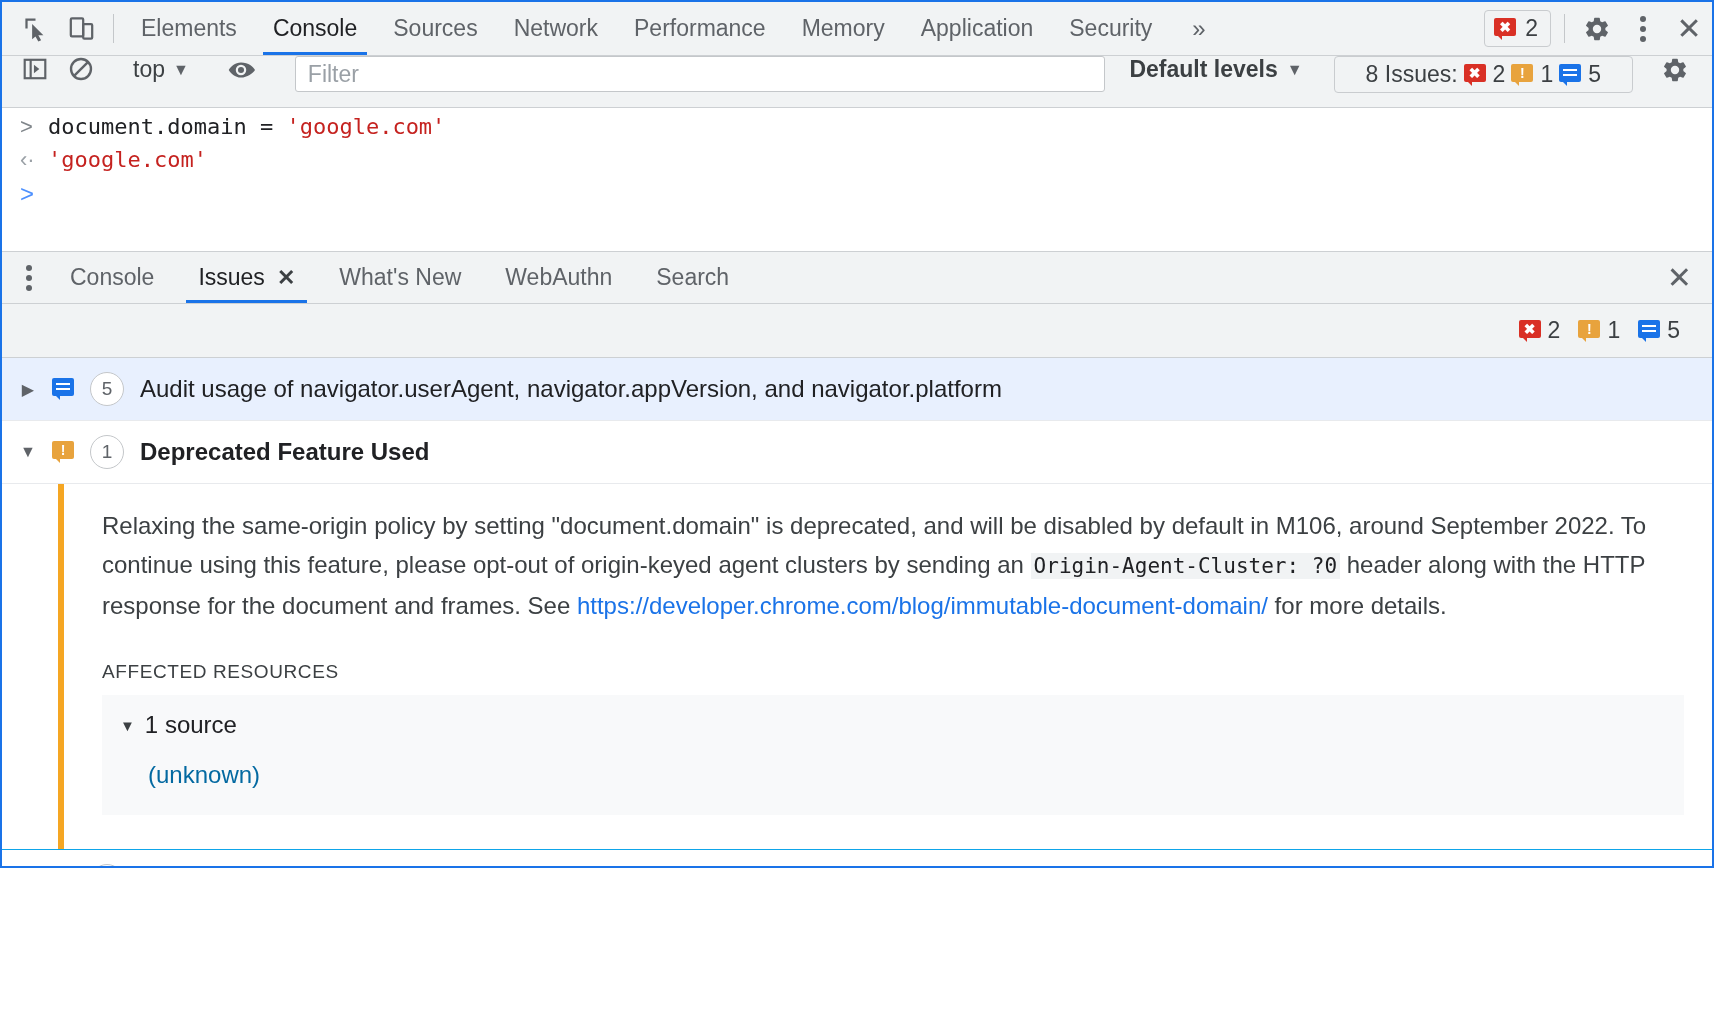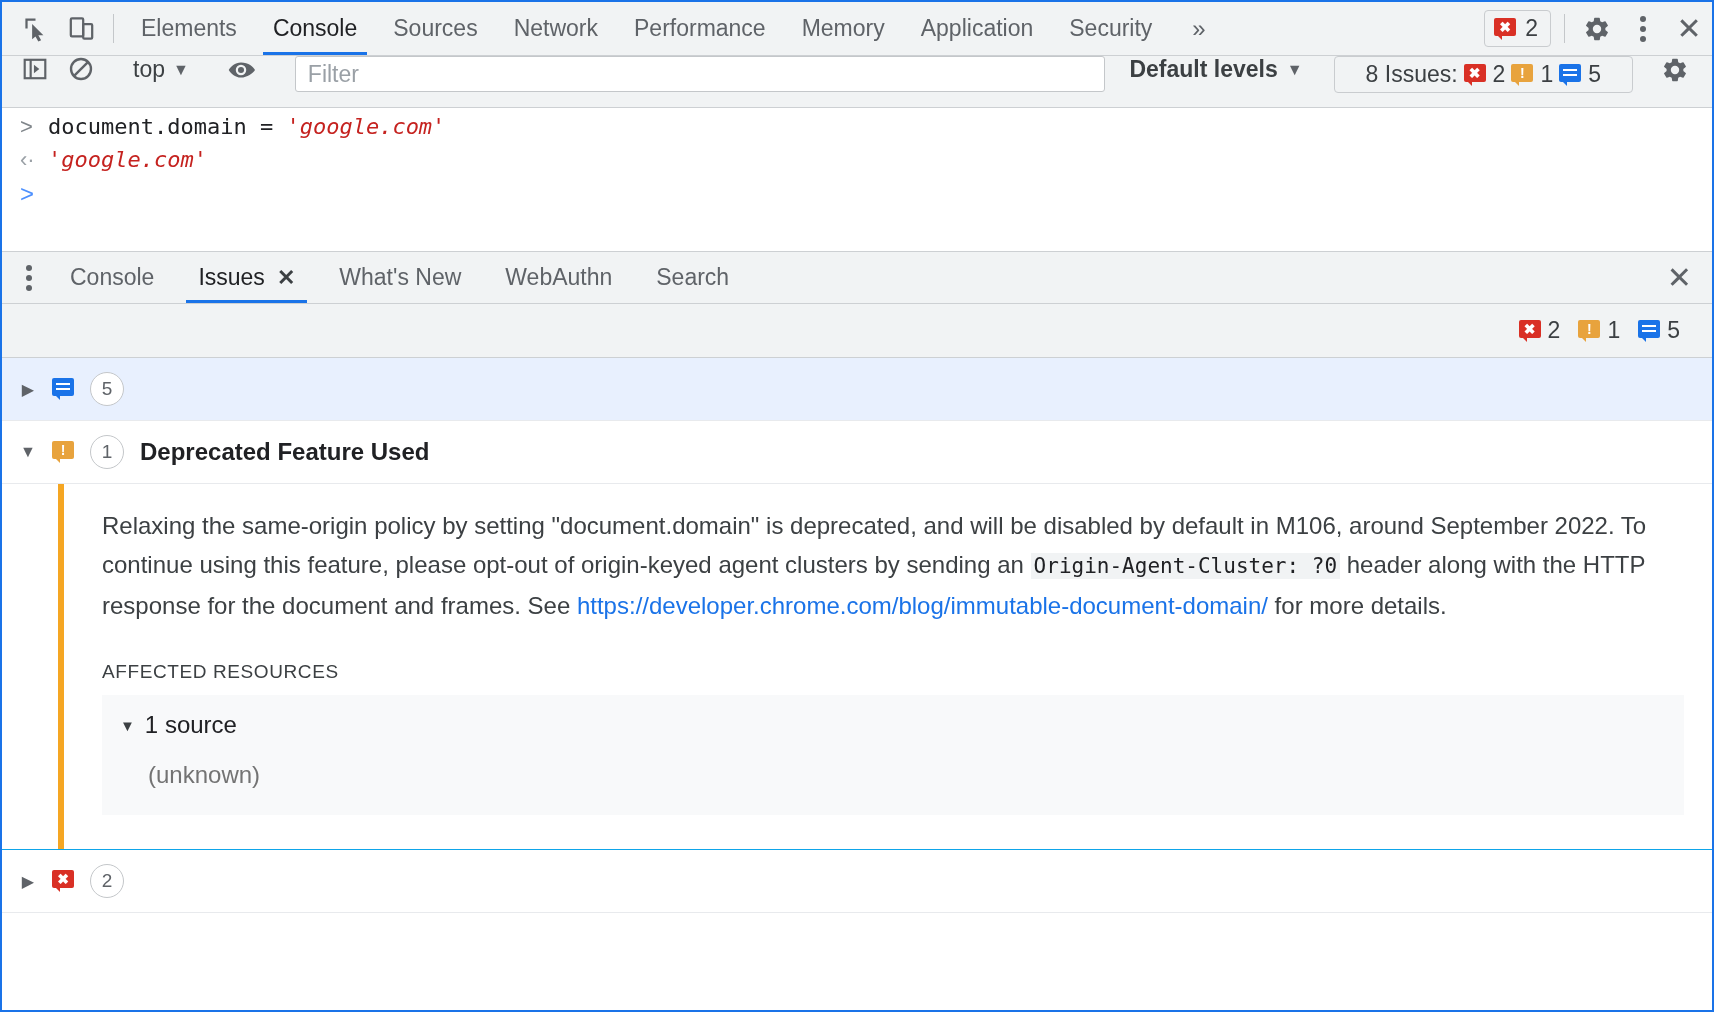--- a/index.html
+++ b/index.html
@@ -11,21 +11,21 @@
     width: 1714px;
     height: 1012px;
     font-family: "Liberation Sans", sans-serif;
     font-size: 23px;
     color: #3c4043;
     overflow: hidden;
     position: relative;
   }
   .devtools {
     width: 1714px;
-    height: 1012px;
+    height: 868px;
     display: flex;
     flex-direction: column;
     box-sizing: border-box;
     border: 2px solid #1a73e8;
     background: #fff;
   }
 
   
   .main-tabbar {
     height: 54px;
@@ -241,21 +241,21 @@
     width: 28px;
     flex: 0 0 28px;
     color: #9aa0a6;
     font-size: 22px;
     font-family: "Liberation Sans", sans-serif;
   }
   .cline .marker.in  { color: #80868b; }
   .cline .marker.out { color: #9aa0a6; }
   .cline .marker.prompt { color: #4d90fe; font-size: 24px; }
   .code-txt { color: #202124; white-space: pre; }
-  .str { color: #c5221f; font-style: italic; }
+  .str { color: #c5221f; }
 
   
   .drawer {
     flex: 1 1 auto;
     display: flex;
     flex-direction: column;
     border-top: 1px solid #cdd0d3;
     min-height: 0;
     background: #fff;
   }
@@ -438,21 +438,21 @@
     gap: 10px;
     font-size: 24px;
     color: #202124;
     cursor: pointer;
   }
   .source-row .tri { font-size: 15px; color: #3c4043; }
   .source-item {
     margin-top: 22px;
     margin-left: 28px;
     font-size: 24px;
-    color: #737373;
+    color: #0369a1;
     cursor: pointer;
   }
 </style>
 </head>
 <body>
 
 <div class="devtools">
 
   <div class="main-tabbar">
     <div class="tb-icon-btn">
@@ -676,20 +676,21 @@
     <div class="issues-list">
 
       <div class="issue-header hl">
         <span class="tri">▶</span>
         <span class="badge info">
           <span class="body"></span>
             <span class="tail"></span>
             <span class="glyph"></span>
         </span>
         <span class="count-chip">5</span>
+        <span class="title">Audit usage of navigator.userAgent, navigator.appVersion, and navigator.platform</span>
       </div>
 
       <div class="issue-header expanded">
         <span class="tri">▼</span>
         <span class="badge warn">
           <span class="body"></span>
             <span class="tail"></span>
             <span class="glyph">!</span>
         </span>
         <span class="count-chip">1</span>

